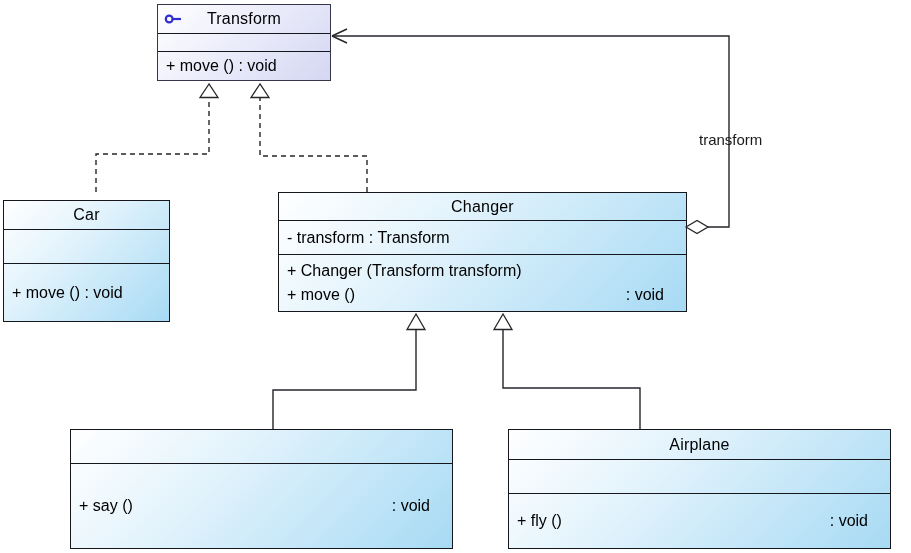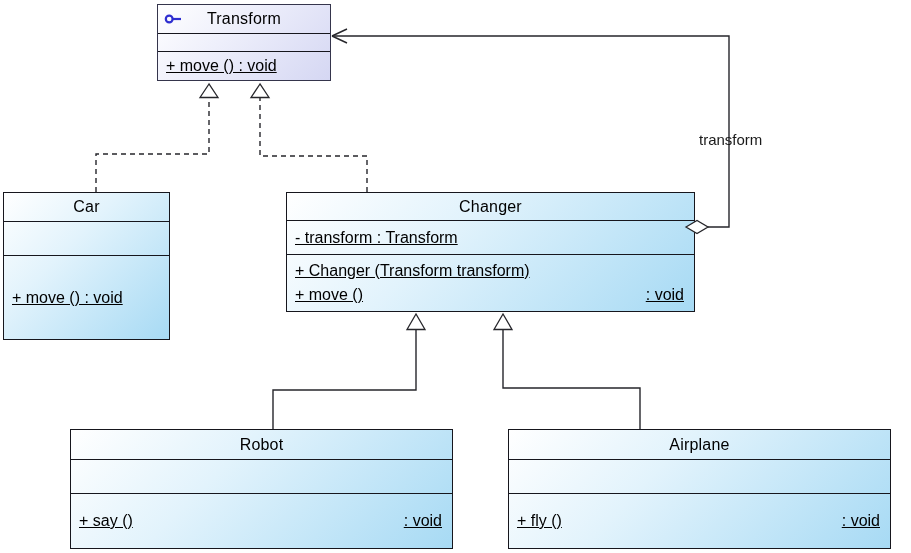--- a/index.html
+++ b/index.html
@@ -25,21 +25,21 @@
   .ifico { position:absolute; left:6px; top:50%; transform:translateY(-50%); line-height:0; }
 
   .comp {
     flex:0 0 auto; border-bottom:1.2px solid #16161d;
     display:flex; flex-direction:column; justify-content:space-evenly;
     overflow:hidden;
   }
   .comp.last { border-bottom:none; flex:1 1 auto; }
   .mrow {
     display:flex; justify-content:space-between; align-items:flex-end;
-    padding:0 10px 0 8px; white-space:nowrap;text-decoration:underline;
+    padding:0 22px 0 8px; white-space:nowrap;
   }
   .assoc-label {
     position:absolute; z-index:4; font-size:15px; color:#1a1a1a; white-space:nowrap;
   }
 </style>
 </head>
 <body>
 
 <div id="canvas">
 
@@ -84,34 +84,34 @@
     </div>
     <div class="comp" style="height:17px;"></div>
     <div class="comp last">
       <div class="mrow">
         <span>+ move () : void</span>
         <span></span>
       </div>
     </div>
   </div>
 
-  <div class="cls blue" style="left:3px; top:192px; width:167px; height:148px;">
+  <div class="cls blue" style="left:3px; top:200px; width:167px; height:122px;">
     <div class="hdr" style="height:28px;">
       <span class="cname">Car</span>
     </div>
     <div class="comp" style="height:33px;"></div>
     <div class="comp last">
       <div class="mrow">
         <span>+ move () : void</span>
         <span></span>
       </div>
     </div>
   </div>
 
-  <div class="cls blue" style="left:286px; top:192px; width:409px; height:120px;">
+  <div class="cls blue" style="left:278px; top:192px; width:409px; height:120px;">
     <div class="hdr" style="height:27px;">
       <span class="cname">Changer</span>
     </div>
     <div class="comp" style="height:33px;">
       <div class="mrow">
         <span>- transform : Transform</span>
         <span></span>
       </div>
     </div>
     <div class="comp last">
@@ -120,23 +120,20 @@
         <span></span>
       </div>
       <div class="mrow">
         <span>+ move ()</span>
         <span>: void</span>
       </div>
     </div>
   </div>
 
   <div class="cls blue" style="left:70px; top:429px; width:383px; height:120px;">
-    <div class="hdr" style="height:29px;">
-      <span class="cname">Robot</span>
-    </div>
     <div class="comp" style="height:33px;"></div>
     <div class="comp last">
       <div class="mrow">
         <span>+ say ()</span>
         <span>: void</span>
       </div>
     </div>
   </div>
 
   <div class="cls blue" style="left:508px; top:429px; width:383px; height:120px;">

